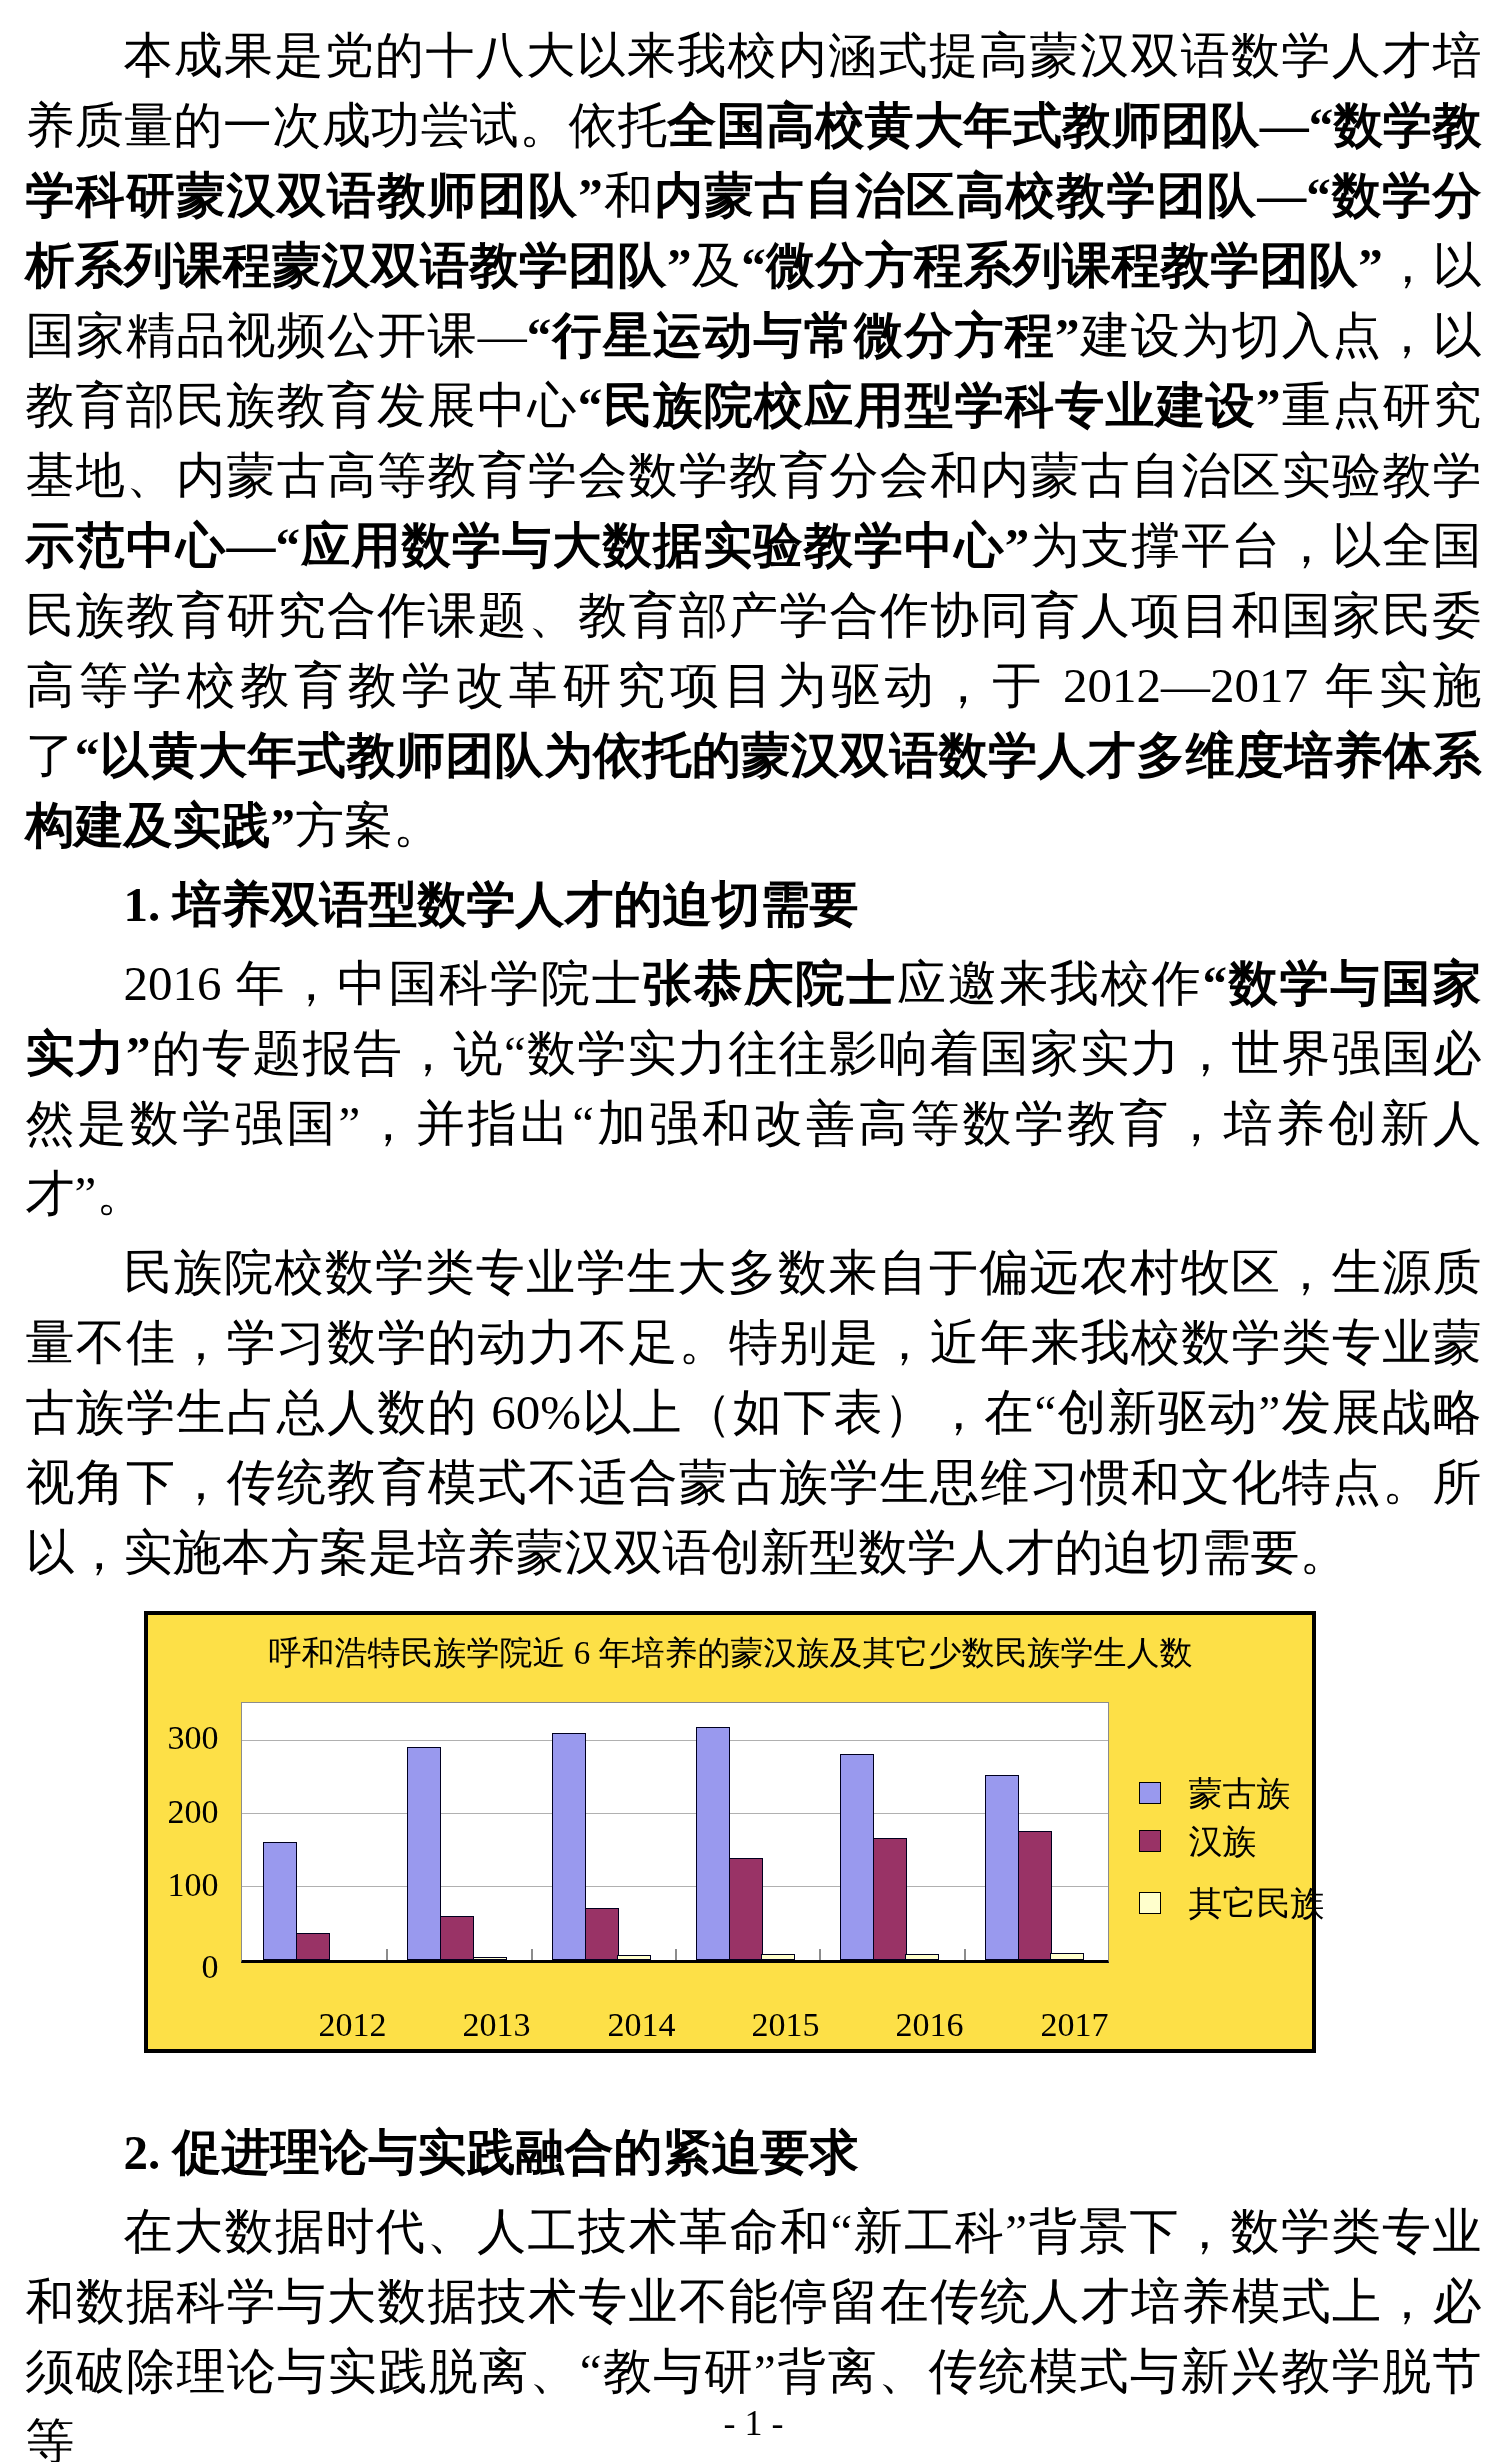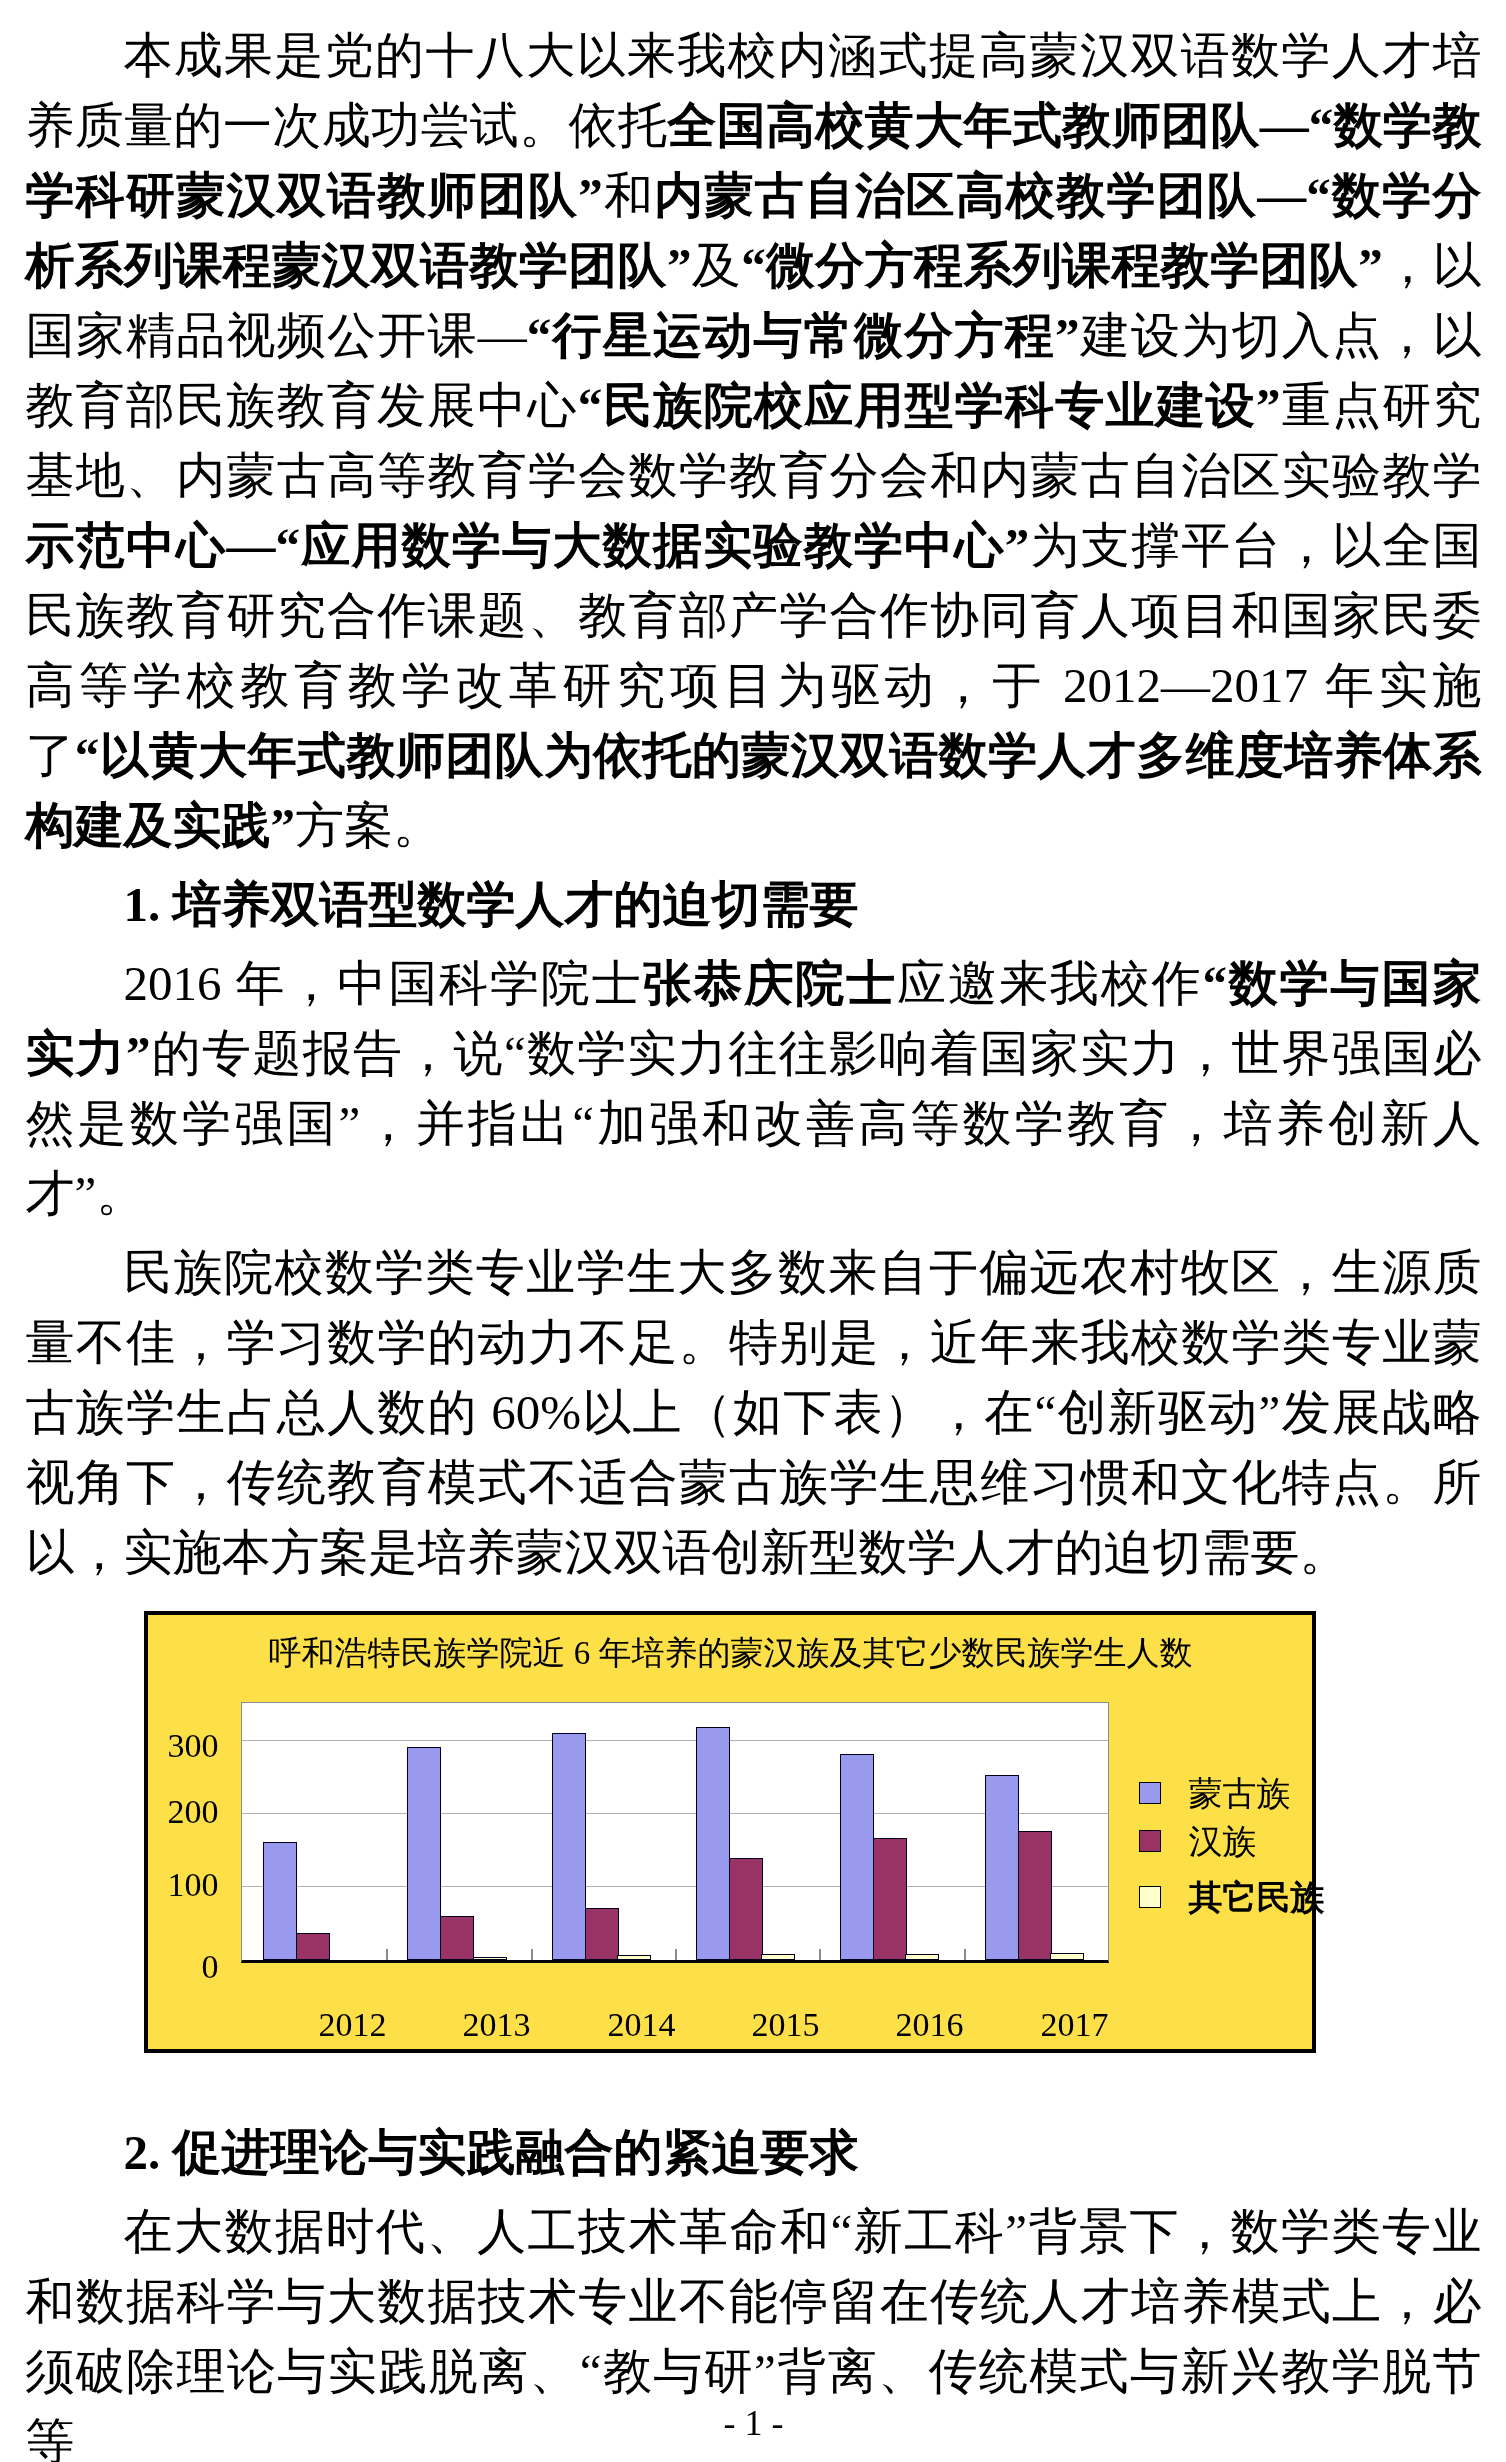--- a/index.html
+++ b/index.html
@@ -147,38 +147,38 @@
           <div class="bar" style="left: 631px; width: 34px; height: 122px; background: rgb(153, 51, 102);"></div>
           <div class="bar" style="left: 663px; width: 34px; height: 5.7px; background: rgb(255, 255, 204);"></div>
           <div class="bar" style="left: 743px; width: 34px; height: 185px; background: rgb(153, 153, 238);"></div>
           <div class="bar" style="left: 776px; width: 34px; height: 129px; background: rgb(153, 51, 102);"></div>
           <div class="bar" style="left: 808px; width: 34px; height: 6.5px; background: rgb(255, 255, 204);"></div>
         </div>
       <div id="chart-extras">
           <div class="ylab" style="top: 335px;">0</div>
           <div class="ylab" style="top: 253px;">100</div>
           <div class="ylab" style="top: 180px;">200</div>
-          <div class="ylab" style="top: 106px; margin-top: 8px;">300</div>
+          <div class="ylab" style="top: 106px;">300</div>
           <div class="xlab" style="left: 93px;">2012</div>
           <div class="xlab" style="left: 237px;">2013</div>
           <div class="xlab" style="left: 382px;">2014</div>
           <div class="xlab" style="left: 526px;">2015</div>
           <div class="xlab" style="left: 670px;">2016</div>
           <div class="xlab" style="left: 815px;">2017</div>
         </div>
       <div id="legend">
           <div class="leg-row" style="top: 157px;">
             <div class="leg-swatch" style="background: rgb(153, 153, 238);"></div>
             <div class="leg-label">蒙古族</div>
           </div>
           <div class="leg-row" style="top: 205px;">
             <div class="leg-swatch" style="background: rgb(153, 51, 102);"></div>
             <div class="leg-label">汉族</div>
           </div>
-          <div class="leg-row" style="top: 261px; font-weight: bold;">
+          <div class="leg-row" style="top: 267px;">
             <div class="leg-swatch" style="background: rgb(255, 255, 204);"></div>
             <div class="leg-label">其它民族</div>
           </div>
         </div>
     </div>
 
     <div id="after_chart">
         <p class="para head"><span class="b">2. 促进理论与实践融合的紧迫要求</span></p>
         <p class="para"><span>在大数据时代、人工技术革命和“新工科”背景下，数学类专业和数据科学与大数据技术专业不能停留在传统人才培养模式上，必须破除理论与实践脱离、“教与研”背离、传统模式与新兴教学脱节等</span></p>
       </div>

